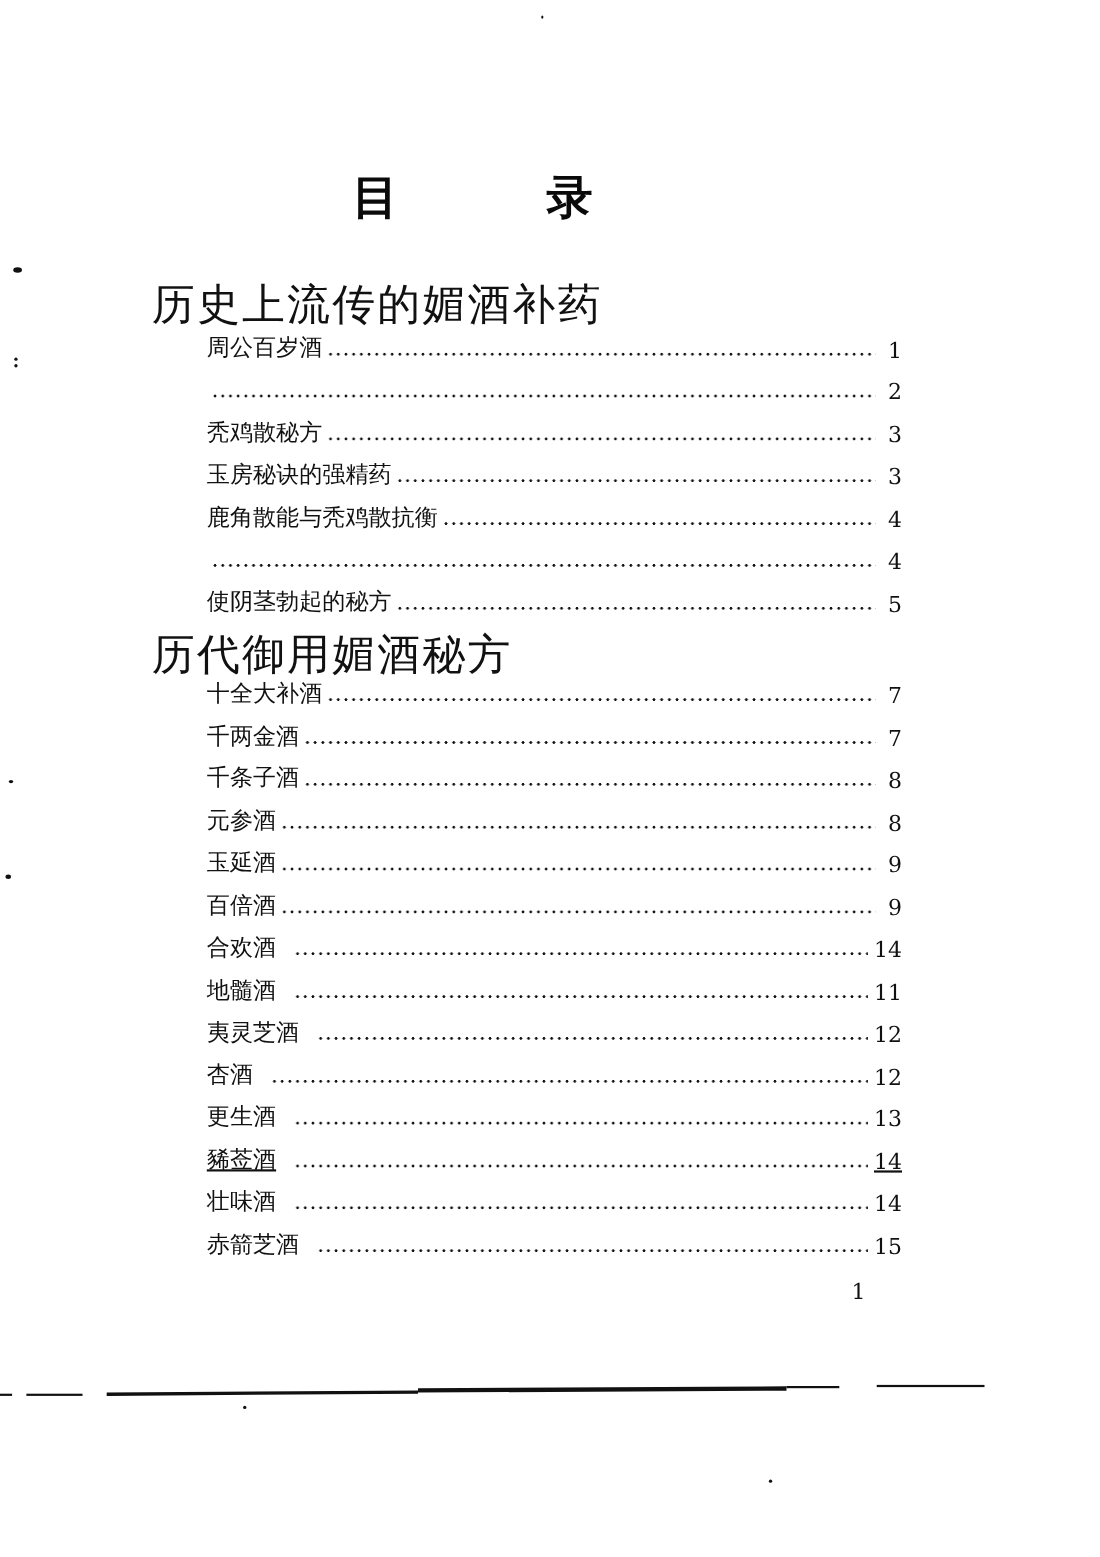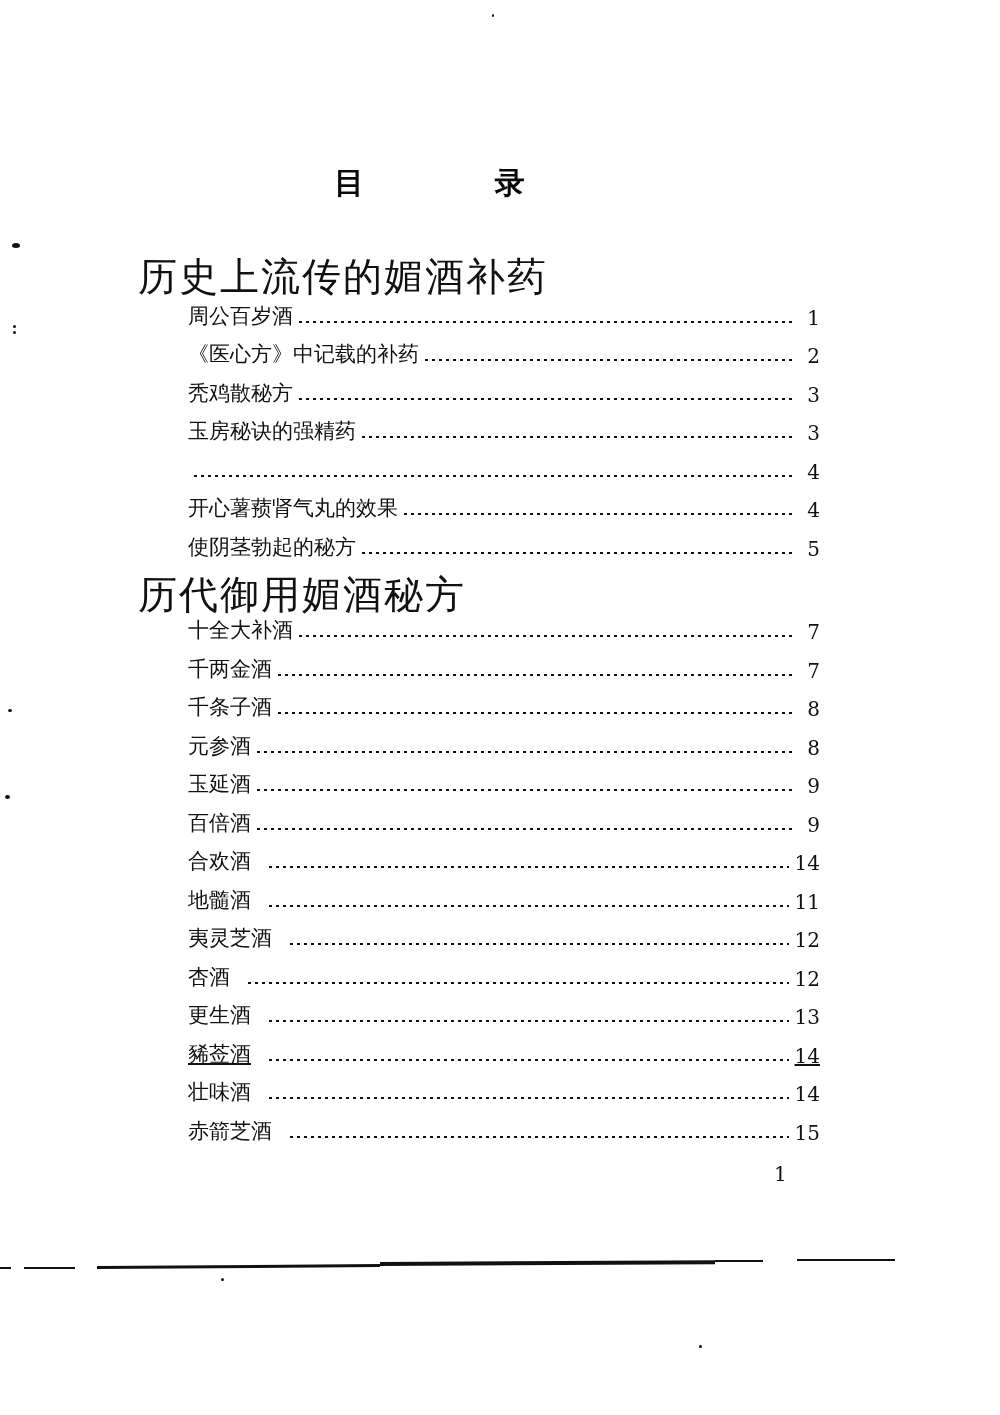--- a/index.html
+++ b/index.html
@@ -1,19 +1,19 @@
 <!DOCTYPE html>
 <html><head>
 <meta charset="utf-8">
 <style>
   html, body { margin: 0; padding: 0; background: #ffffff; }
   body { width: 1000px; height: 1415px; position: relative; overflow: hidden;
          font-family: "DejaVu Serif", "Liberation Serif", serif; color: #111; }
-  .title { position: absolute; top: 163px; left: 0; width: 859px; text-align: center;
-           font-family: "DejaVu Sans", sans-serif; font-weight: bold; font-size: 30px; letter-spacing: 60px;
+  .title { position: absolute; top: 152px; left: 0; width: 859px; text-align: center;
+           font-family: "DejaVu Sans", sans-serif; font-weight: bold; font-size: 42px; letter-spacing: 60px;
            text-indent: 60px; color: #0a0a0a; }
   .section { position: absolute; left: 138px; font-size: 39px; color: #111;
              font-family: "DejaVu Serif", serif; letter-spacing: 2px; }
   .entry { position: absolute; left: 188px; width: 632px; height: 30px; display: flex; align-items: flex-end;
            font-size: 21px; }
   .entry .label { white-space: nowrap; }
   .entry .dots { flex: 1; margin: 0 6px 6px 4px; height: 4px;
                  background-image: radial-gradient(circle, #111 1.2px, transparent 1.5px);
                  background-size: 7px 4px; background-repeat: repeat-x; }
   .entry .page { min-width: 18px; text-align: right; font-family: "DejaVu Serif", serif; font-size: 20px; }
@@ -27,40 +27,39 @@
 <div class="title">目 录</div>
 
 <div class="section" style="top:250px;">历史上流传的媚酒补药</div>
 
 <div class="entry" style="top:300px;">
     <span class="label">周公百岁酒</span>
     <span class="dots"></span>
     <span class="page">1</span>
   </div>
 <div class="entry" style="top:338px;">
-    <span class="label">《医心方》中记载的补药</span>
     <span class="dots"></span>
     <span class="page">2</span>
   </div>
 <div class="entry" style="top:377px;">
     <span class="label">秃鸡散秘方</span>
     <span class="dots"></span>
     <span class="page">3</span>
   </div>
 <div class="entry" style="top:415px;">
     <span class="label">玉房秘诀的强精药</span>
     <span class="dots"></span>
     <span class="page">3</span>
   </div>
 <div class="entry" style="top:454px;">
+    <span class="label">鹿角散能与秃鸡散抗衡</span>
     <span class="dots"></span>
     <span class="page">4</span>
   </div>
 <div class="entry" style="top:492px;">
-    <span class="label">开心薯蓣肾气丸的效果</span>
     <span class="dots"></span>
     <span class="page">4</span>
   </div>
 <div class="entry" style="top:531px;">
     <span class="label">使阴茎勃起的秘方</span>
     <span class="dots"></span>
     <span class="page">5</span>
   </div>
 
 <div class="section" style="top:568px;">历代御用媚酒秘方</div>

